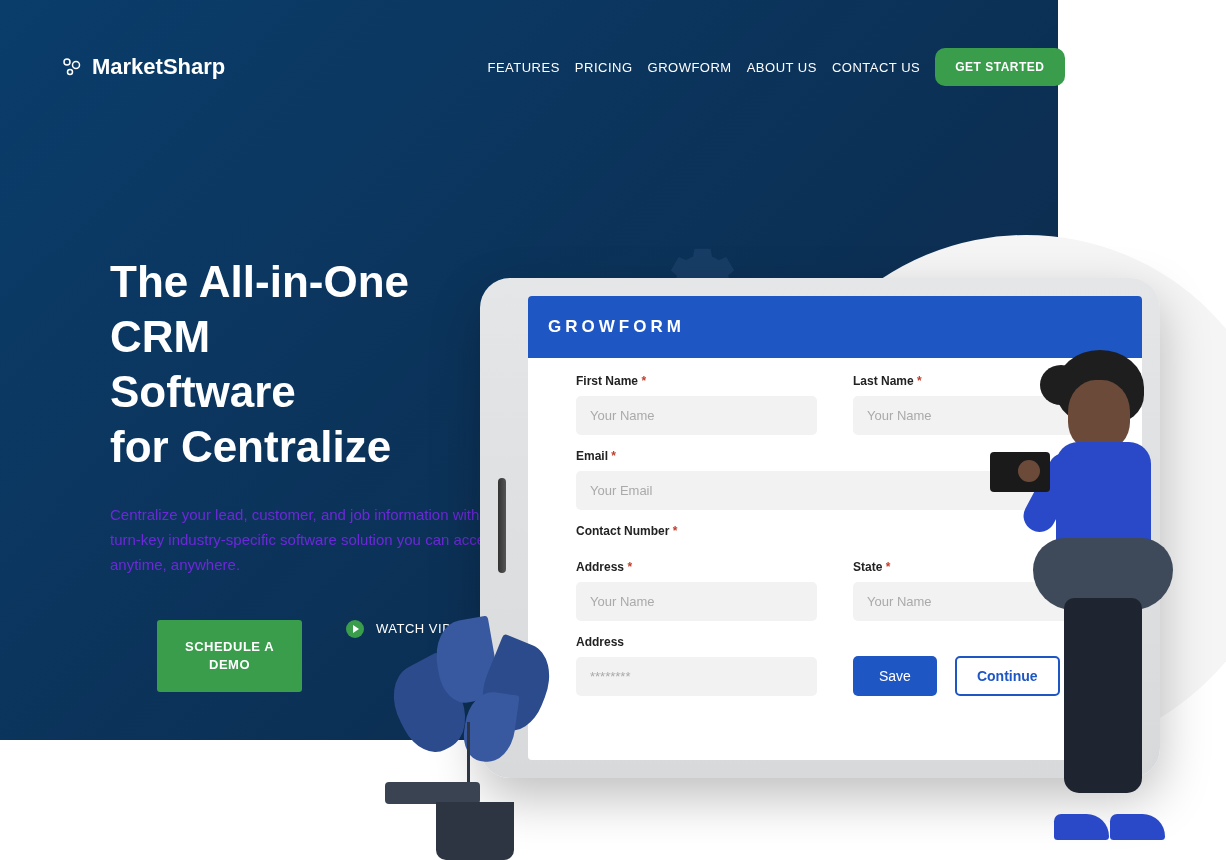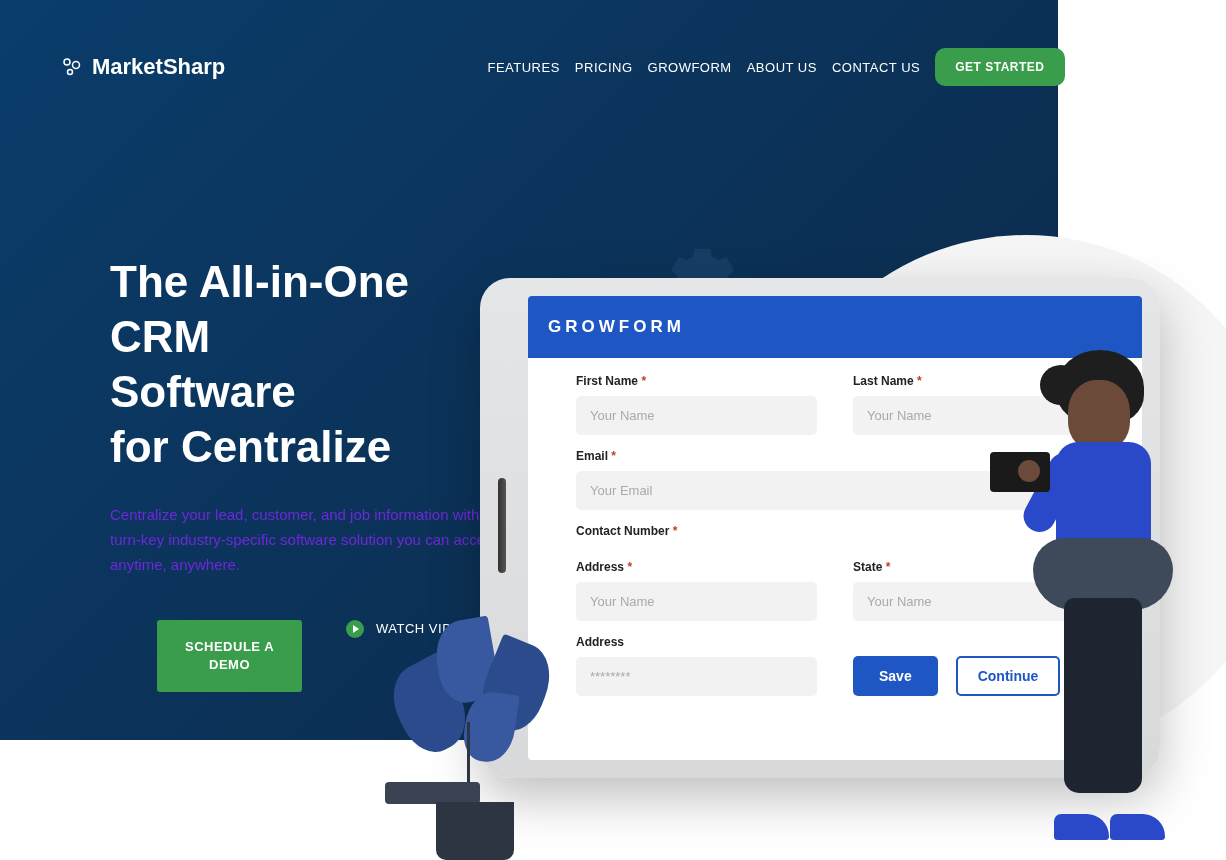--- a/index.html
+++ b/index.html
@@ -217,21 +217,21 @@
   gap: 18px;
   align-items: flex-end;
 }
 .btn-save {
   background: #1e56c4;
   color: #fff;
   border: none;
   border-radius: 5px;
   padding: 12px 26px;
   font-size: 14px;
-  font-weight: 700;
+  font-weight: 400;
   cursor: pointer;
 }
 .btn-continue {
   background: #fff;
   color: #1e56c4;
   border: 2px solid #1e56c4;
   border-radius: 5px;
   padding: 10px 20px;
   font-size: 14px;
   font-weight: 600;

